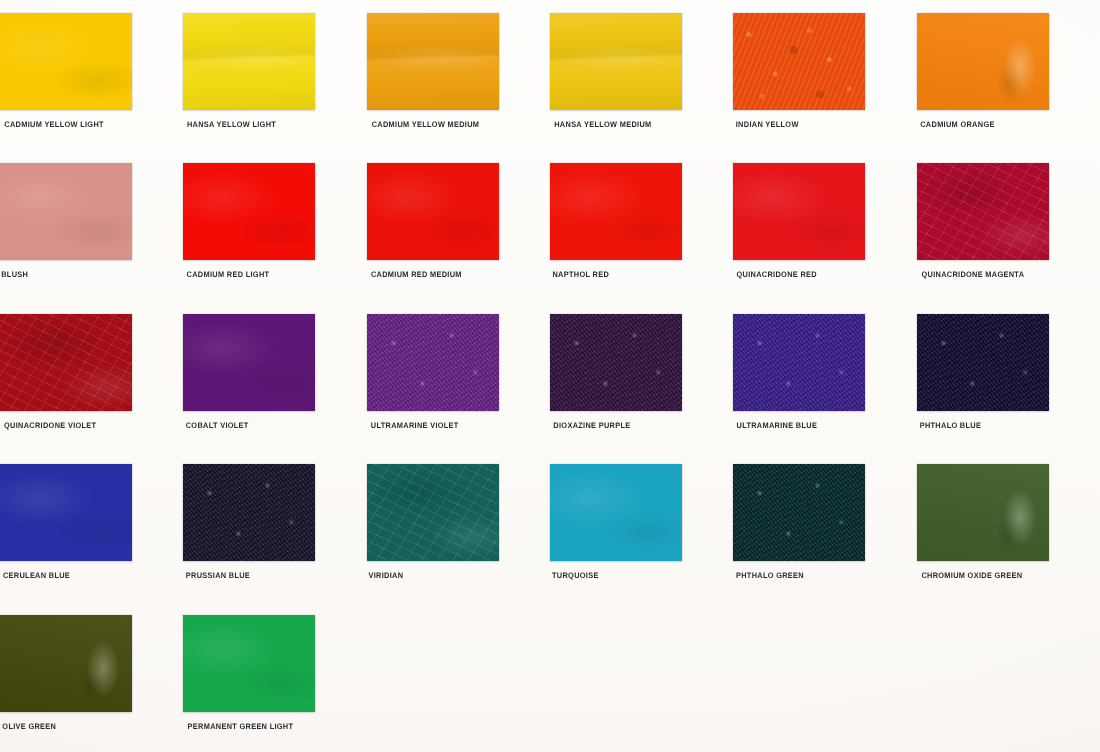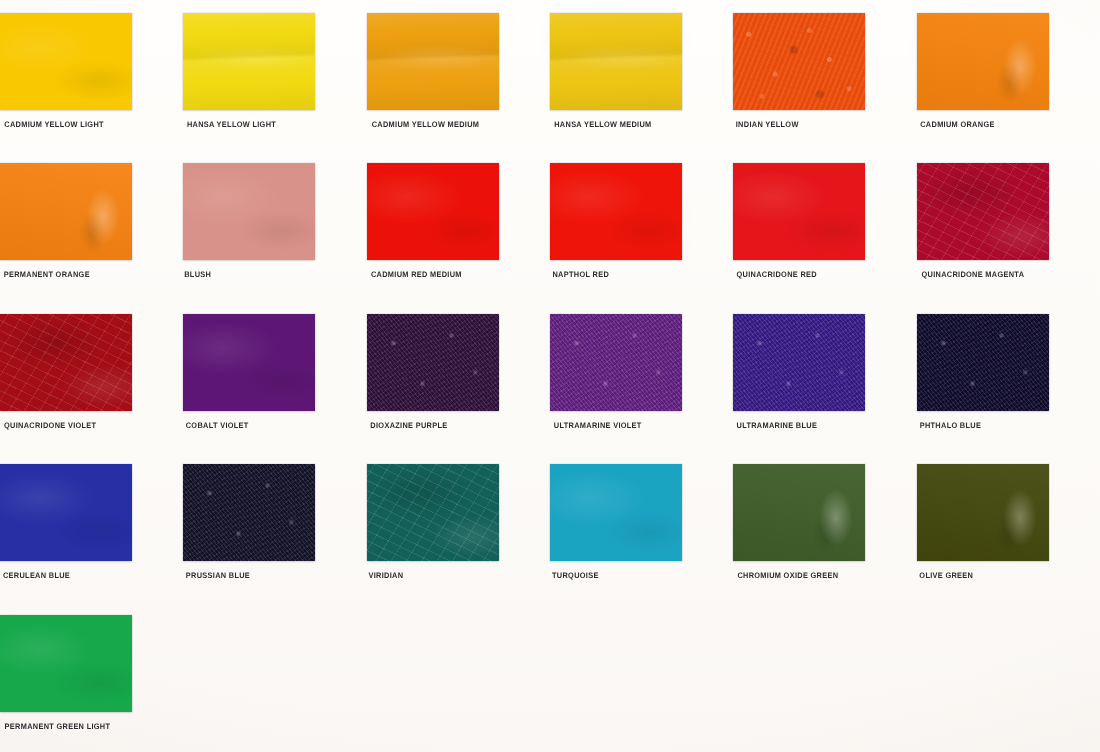--- a/index.html
+++ b/index.html
@@ -148,30 +148,30 @@
         </div>
         <div class="label" style="color: rgb(43, 43, 45);">INDIAN YELLOW</div>
       </div>
       <div class="cell">
         <div class="swatch" style="background-color: rgb(245, 130, 12);">
           <div class="tex ridge"></div>
         </div>
         <div class="label" style="color: rgb(43, 43, 45);">CADMIUM ORANGE</div>
       </div>
       <div class="cell">
-        <div class="swatch" style="background-color: rgb(246, 129, 16);">
-          <div class="tex ridge"></div>
-        </div>
-        <div class="label" style="color: rgb(43, 43, 45);">PERMANENT ORANGE</div>
-      </div>
-      <div class="cell">
         <div class="swatch" style="background-color: rgb(217, 146, 137);">
           <div class="tex soft"></div>
         </div>
         <div class="label" style="color: rgb(43, 43, 45);">BLUSH</div>
+      </div>
+      <div class="cell">
+        <div class="swatch" style="background-color: rgb(243, 12, 6);">
+          <div class="tex soft"></div>
+        </div>
+        <div class="label" style="color: rgb(43, 43, 45);">CADMIUM RED LIGHT</div>
       </div>
       <div class="cell">
         <div class="swatch" style="background-color: rgb(236, 17, 8);">
           <div class="tex soft"></div>
         </div>
         <div class="label" style="color: rgb(43, 43, 45);">CADMIUM RED MEDIUM</div>
       </div>
       <div class="cell">
         <div class="swatch" style="background-color: rgb(239, 20, 9);">
           <div class="tex soft"></div>
@@ -196,30 +196,30 @@
         </div>
         <div class="label" style="color: rgb(43, 43, 45);">QUINACRIDONE VIOLET</div>
       </div>
       <div class="cell">
         <div class="swatch" style="background-color: rgb(93, 22, 117);">
           <div class="tex soft"></div>
         </div>
         <div class="label" style="color: rgb(43, 43, 45);">COBALT VIOLET</div>
       </div>
       <div class="cell">
+        <div class="swatch" style="background-color: rgb(105, 36, 140);">
+          <div class="tex grain"></div>
+        </div>
+        <div class="label" style="color: rgb(43, 43, 45);">ULTRAMARINE VIOLET</div>
+      </div>
+      <div class="cell">
         <div class="swatch" style="background-color: rgb(52, 18, 63);">
           <div class="tex grain"></div>
         </div>
         <div class="label" style="color: rgb(43, 43, 45);">DIOXAZINE PURPLE</div>
-      </div>
-      <div class="cell">
-        <div class="swatch" style="background-color: rgb(105, 36, 140);">
-          <div class="tex grain"></div>
-        </div>
-        <div class="label" style="color: rgb(43, 43, 45);">ULTRAMARINE VIOLET</div>
       </div>
       <div class="cell">
         <div class="swatch" style="background-color: rgb(58, 31, 146);">
           <div class="tex grain"></div>
         </div>
         <div class="label" style="color: rgb(43, 43, 45);">ULTRAMARINE BLUE</div>
       </div>
       <div class="cell">
         <div class="swatch" style="background-color: rgb(18, 13, 51);">
           <div class="tex grain"></div>
@@ -242,20 +242,26 @@
         <div class="swatch" style="background-color: rgb(18, 96, 88);">
           <div class="tex crackle"></div>
         </div>
         <div class="label" style="color: rgb(43, 43, 45);">VIRIDIAN</div>
       </div>
       <div class="cell">
         <div class="swatch" style="background-color: rgb(27, 164, 194);">
           <div class="tex soft"></div>
         </div>
         <div class="label" style="color: rgb(43, 43, 45);">TURQUOISE</div>
+      </div>
+      <div class="cell">
+        <div class="swatch" style="background-color: rgb(4, 43, 43);">
+          <div class="tex grain"></div>
+        </div>
+        <div class="label" style="color: rgb(43, 43, 45);">PHTHALO GREEN</div>
       </div>
       <div class="cell">
         <div class="swatch" style="background-color: rgb(62, 92, 40);">
           <div class="tex ridge"></div>
         </div>
         <div class="label" style="color: rgb(43, 43, 45);">CHROMIUM OXIDE GREEN</div>
       </div>
       <div class="cell">
         <div class="swatch" style="background-color: rgb(66, 71, 12);">
           <div class="tex ridge"></div>

